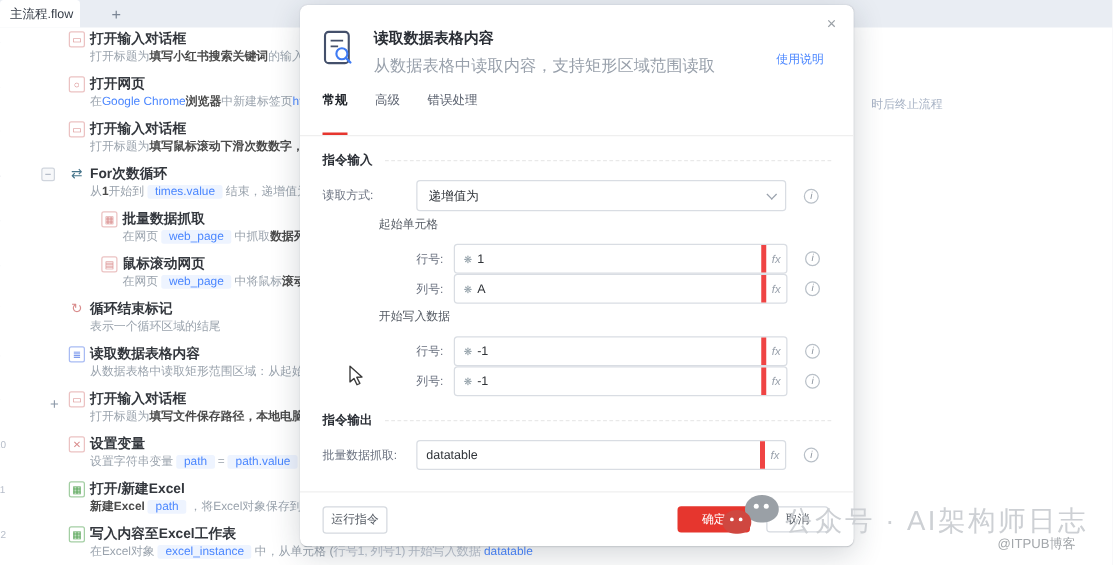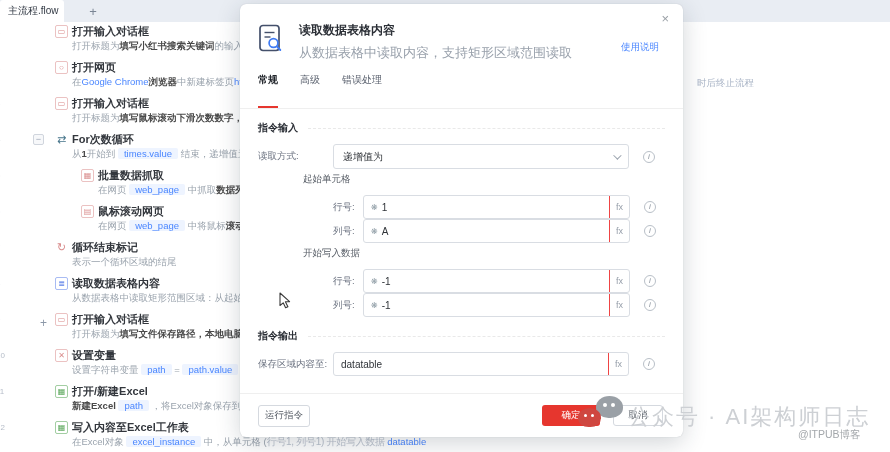--- a/index.html
+++ b/index.html
@@ -50,21 +50,21 @@
   .m-select { width:296px; height:25px; border:1px solid #d9dde3; border-radius:3px; display:flex; align-items:center; padding:0 9px; font-size:10px; color:#2f3338; cursor:pointer; }
   .m-chev { margin-left:auto; width:6px; height:6px; border-right:1px solid #9aa2ad; border-bottom:1px solid #9aa2ad; transform:rotate(45deg) translateY(-2px); }
   .m-info { width:12px; height:12px; border:1px solid #b9c0c8; border-radius:50%; color:#8c949e; font-size:8px; line-height:10px; text-align:center; margin-left:14px; flex:none; cursor:pointer; }
   .m-info::before { content:"i"; font-style:italic; }
   .m-subhead { margin-left:75px; font-size:9.5px; color:#555b64; margin:4px 0 9px 45px; }
   .m-row.cell { margin-left:75px; }
   .m-row.cell .m-label { width:30px; }
   .m-inp { width:267px; height:24px; border:1px solid #d9dde3; border-radius:3px; display:flex; align-items:center; padding-left:7px; font-size:10px; color:#2f3338; background:#fff; }
   .m-inp.wide { width:296px; }
   .vicon { color:#8d9ba4; font-size:8px; margin-right:4px; }
-  .m-fx { margin-left:auto; width:20px; align-self:stretch; border-left:1px solid #ef4444; display:flex; align-items:center; justify-content:center; font-size:9px; color:#98a0ab; cursor:pointer; }
+  .m-fx { margin-left:auto; width:20px; align-self:stretch; border-left:4px solid #ef4444; display:flex; align-items:center; justify-content:center; font-size:9px; font-style:italic; color:#98a0ab; cursor:pointer; }
   .m-footer { position:absolute; left:0; right:0; bottom:0; height:44px; border-top:1px solid #efefef; display:flex; align-items:center; padding:0 20px 0 18px; }
   .btn-run { height:22px; padding:0 6px; background:#fff; border:1px solid #d5d9df; border-radius:3px; font-size:9.5px; color:#555b64; cursor:pointer; }
   .m-spacer { flex:1; }
   .btn-ok { height:21px; width:58px; background:#e6362e; border:none; border-radius:3px; color:#fff; font-size:9.5px; cursor:pointer; }
   .btn-cancel { height:21px; width:50px; margin-left:13px; background:#fff; border:1px solid #d5d9df; border-radius:3px; font-size:9.5px; color:#555b64; cursor:pointer; }
 
   
   .watermark { position:absolute; left:574px; top:392px; z-index:30; display:flex; align-items:flex-start; pointer-events:none; }
   .wm-icon { position:relative; width:50px; height:46px; flex:none; }
   .wm-bub-gray { position:absolute; left:22px; top:4px; width:27px; height:22px; background:#9aa0a6; border-radius:50% 50% 46% 46%; }
@@ -249,21 +249,21 @@
         </div>
         <span class="m-info"></span>
       </div>
 
       <div class="m-section" style="margin-top:12px;">
         <span class="m-section-label">指令输出</span>
         <span class="m-dash"></span>
       </div>
 
       <div class="m-row">
-        <span class="m-label">保存区域内容至:</span>
+        <span class="m-label">批量数据抓取:</span>
         <div class="m-inp wide">
           <span>datatable</span>
           <span class="m-fx">fx</span>
         </div>
         <span class="m-info"></span>
       </div>
     </div>
 
     <div class="m-footer">
       <button class="btn-run">运行指令</button>

